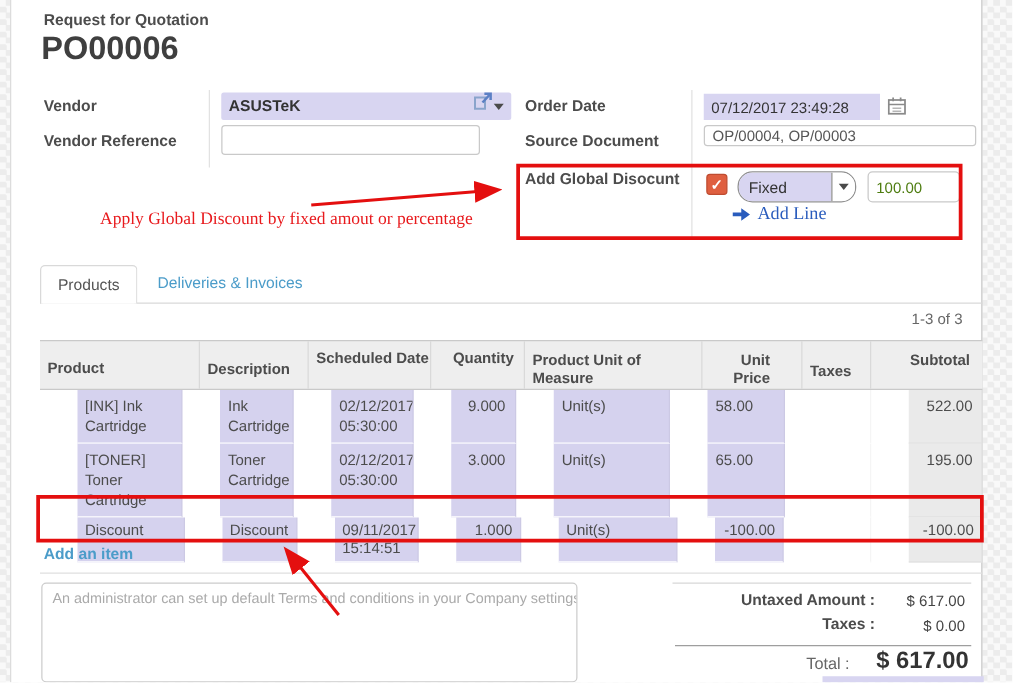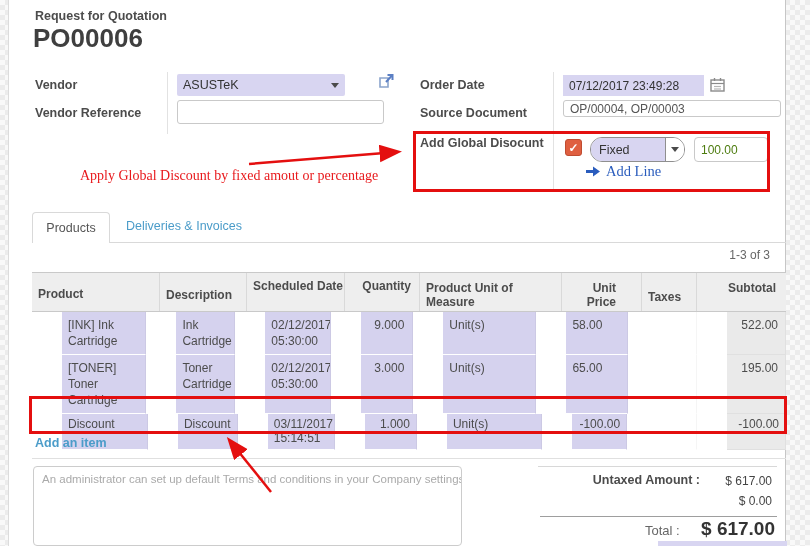--- a/index.html
+++ b/index.html
@@ -96,21 +96,21 @@
 <body>
 
 <div class="canvas">
   <div class="page"></div>
 
   <div class="abs doc-type">Request for Quotation</div>
   <div class="abs doc-num">PO00006</div>
 
   <div class="abs flabel" style="left:35px; top:78px;">Vendor</div>
   <div class="abs vline" style="left:167px; top:72px; height:62px;"></div>
-  <div class="abs sel" style="left:177px; top:74px; width:168px; height:22px;">
+  <div class="abs sel" style="left:177px; top:74px; width:232px; height:22px;font-weight:bold;">
     <span class="grow">ASUSTeK</span>
     <span class="caret"></span>
   </div>
   <svg class="abs" style="left:378px; top:73px;" width="17" height="17">
     <path d="M2,5 h8 v9 h-8 z" fill="none" stroke="#8aa4cc" stroke-width="1.6"></path>
     <path d="M8,9 L14,2.5" stroke="#5b7fc4" stroke-width="2"></path>
     <path d="M9.5,2 h5 v5" fill="none" stroke="#5b7fc4" stroke-width="2"></path>
   </svg>
   <div class="abs flabel" style="left:35px; top:106px;">Vendor Reference</div>
   <input class="abs tinput" style="left: 177px; top: 100px; width: 207px; height: 24px;" value="">
@@ -188,41 +188,42 @@
           <div class="td c2 hl">02/12/2017 05:30:00</div>
           <div class="td c3 hl">3.000</div>
           <div class="td c4 hl">Unit(s)</div>
           <div class="td c5 hl">65.00</div>
           <div class="td c6 tax"></div>
           <div class="td c7 sub">195.00</div>
         </div>
         <div class="trow">
           <div class="td c0 hl">Discount</div>
           <div class="td c1 hl">Discount</div>
-          <div class="td c2 hl">03/11/2017 15:14:51</div>
+          <div class="td c2 hl">09/11/2017 15:14:51</div>
           <div class="td c3 hl">1.000</div>
           <div class="td c4 hl">Unit(s)</div>
           <div class="td c5 hl">-100.00</div>
           <div class="td c6 tax"></div>
           <div class="td c7 sub">-100.00</div>
         </div>
       </div>
   </div>
   <div class="abs additem">Add an item</div>
 
   <div class="abs ann-box" style="left:29px; top:396px; width:758px; height:38px;"></div>
   <div class="abs note" style="left:217px; top:497px;">Added Discount line</div>
 
   <div class="abs hr-full"></div>
 
   <div class="abs terms">An administrator can set up default Terms and conditions in your Company settings.</div>
 
   <div class="abs tot-sep1"></div>
   <div class="abs tlabel" style="left:540px; top:473px; width:160px;">Untaxed Amount :</div>
   <div class="abs tvalue" style="left:672px; top:474px; width:100px;">$ 617.00</div>
+  <div class="abs tlabel" style="left:540px; top:492px; width:160px;">Taxes :</div>
   <div class="abs tvalue" style="left:672px; top:494px; width:100px;">$ 0.00</div>
   <div class="abs tot-sep2"></div>
   <div class="abs total-label" style="left:645px; top:523px;">Total :</div>
   <div class="abs total-value" style="left:675px; top:518px; width:100px;">$ 617.00</div>
   <div class="abs total-hl"></div>
 
   <svg class="overlay" width="810" height="546">
     <defs>
       <marker id="ah" markerWidth="9" markerHeight="8" refX="7" refY="3.5" orient="auto">
         <path d="M0,0 L9,3.5 L0,7 z" fill="#e40f0f"></path>

